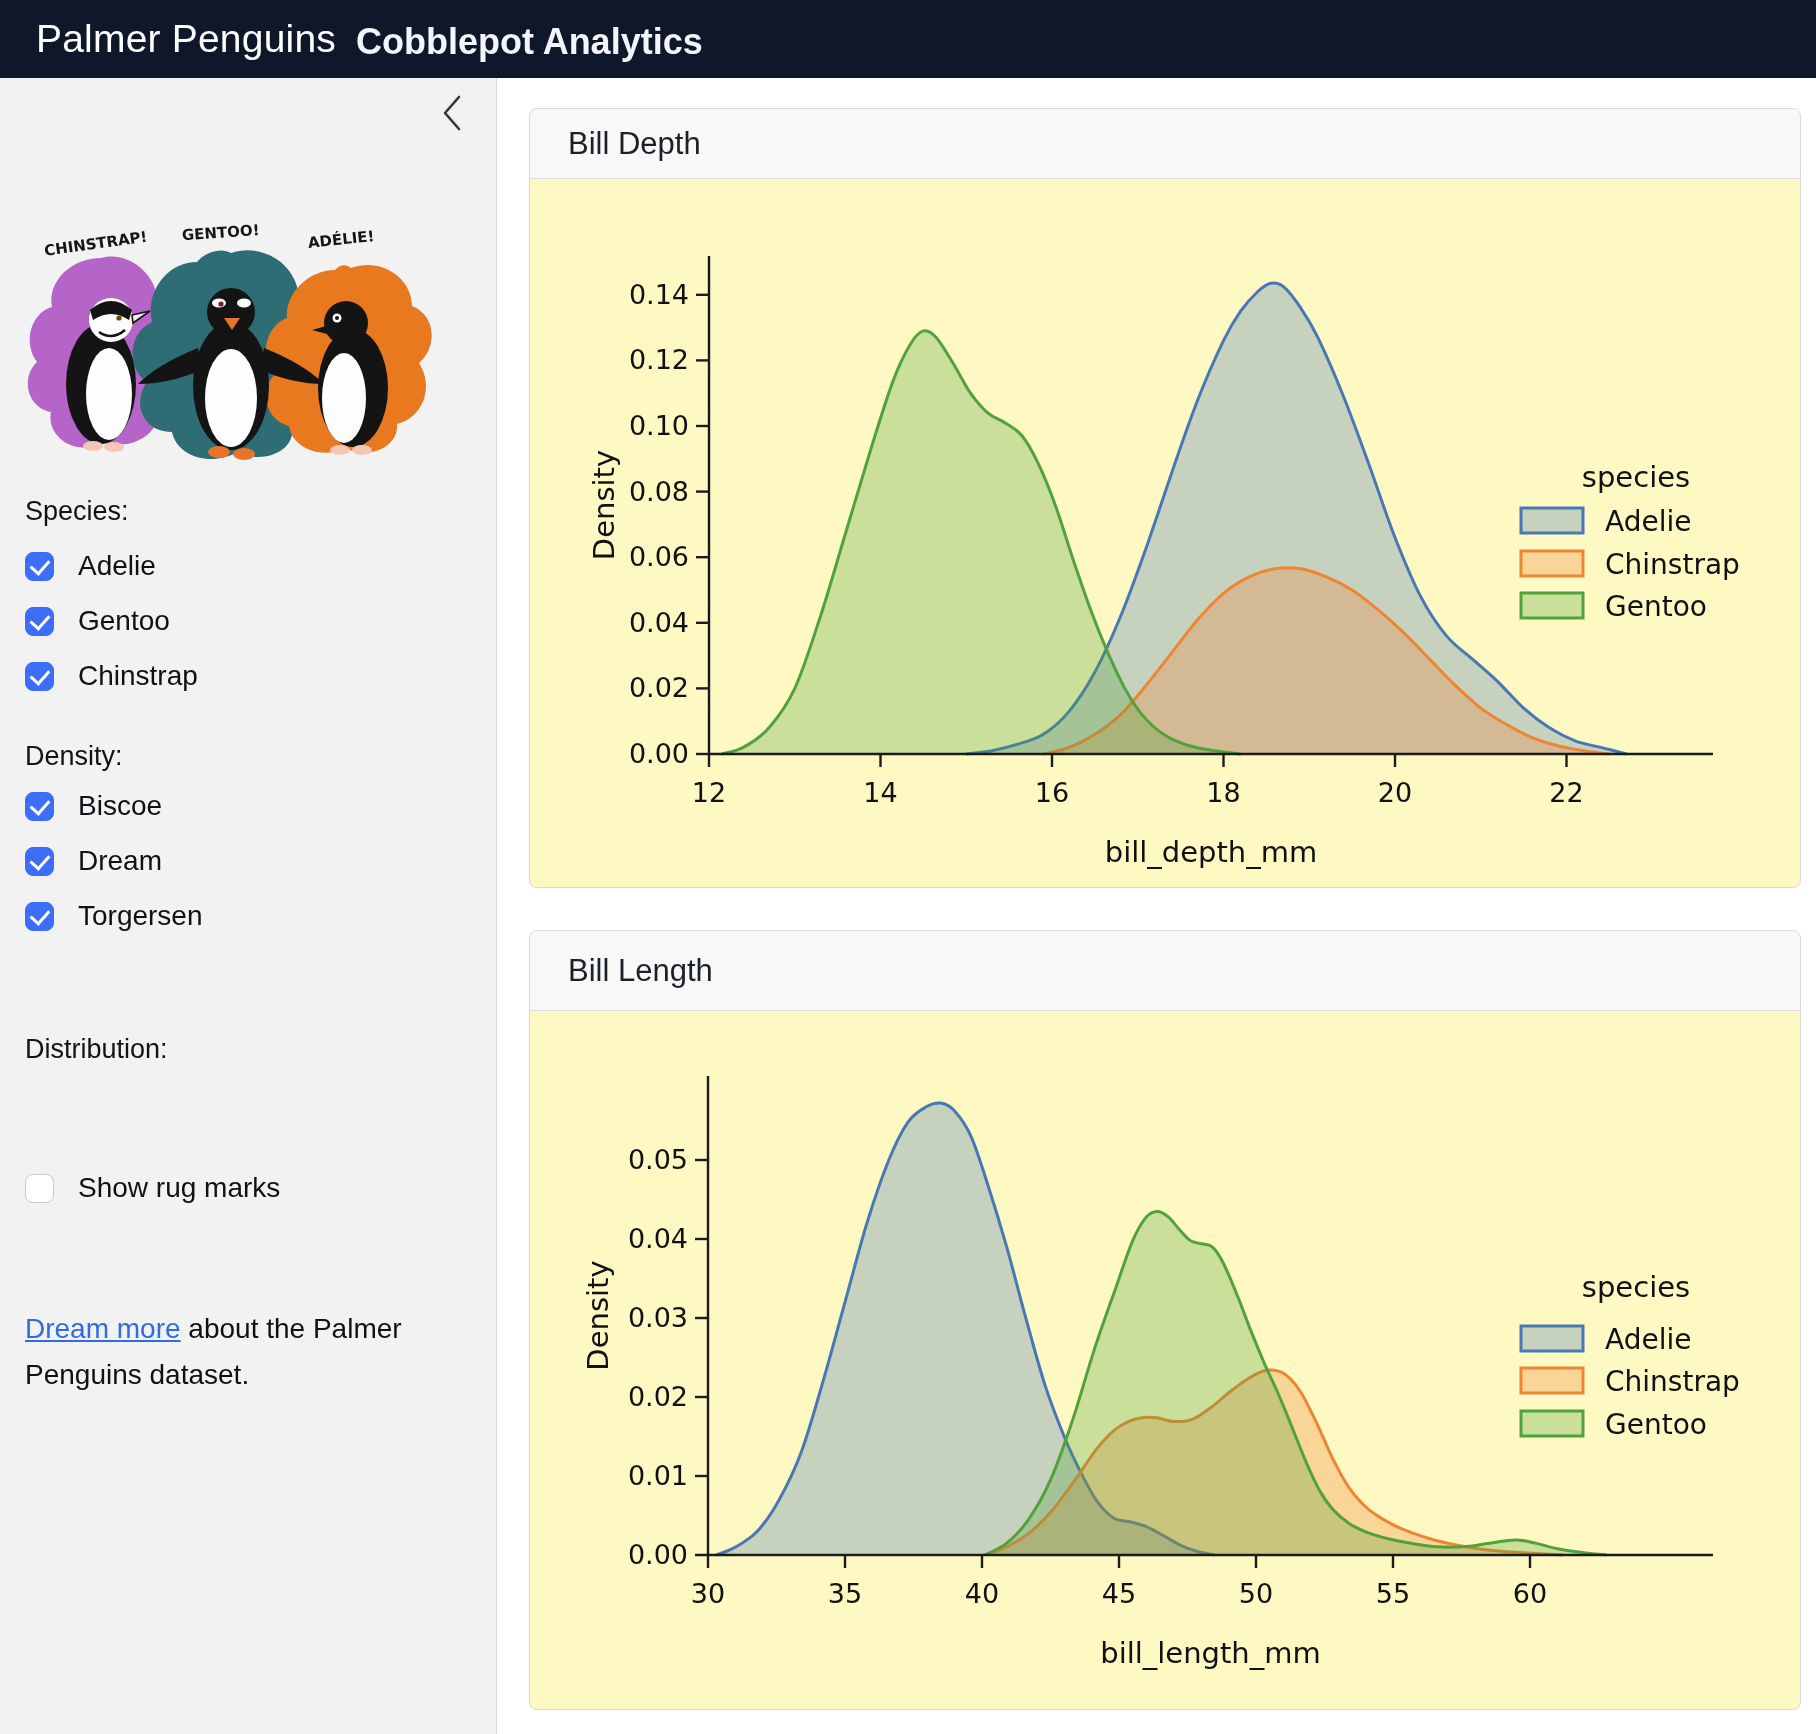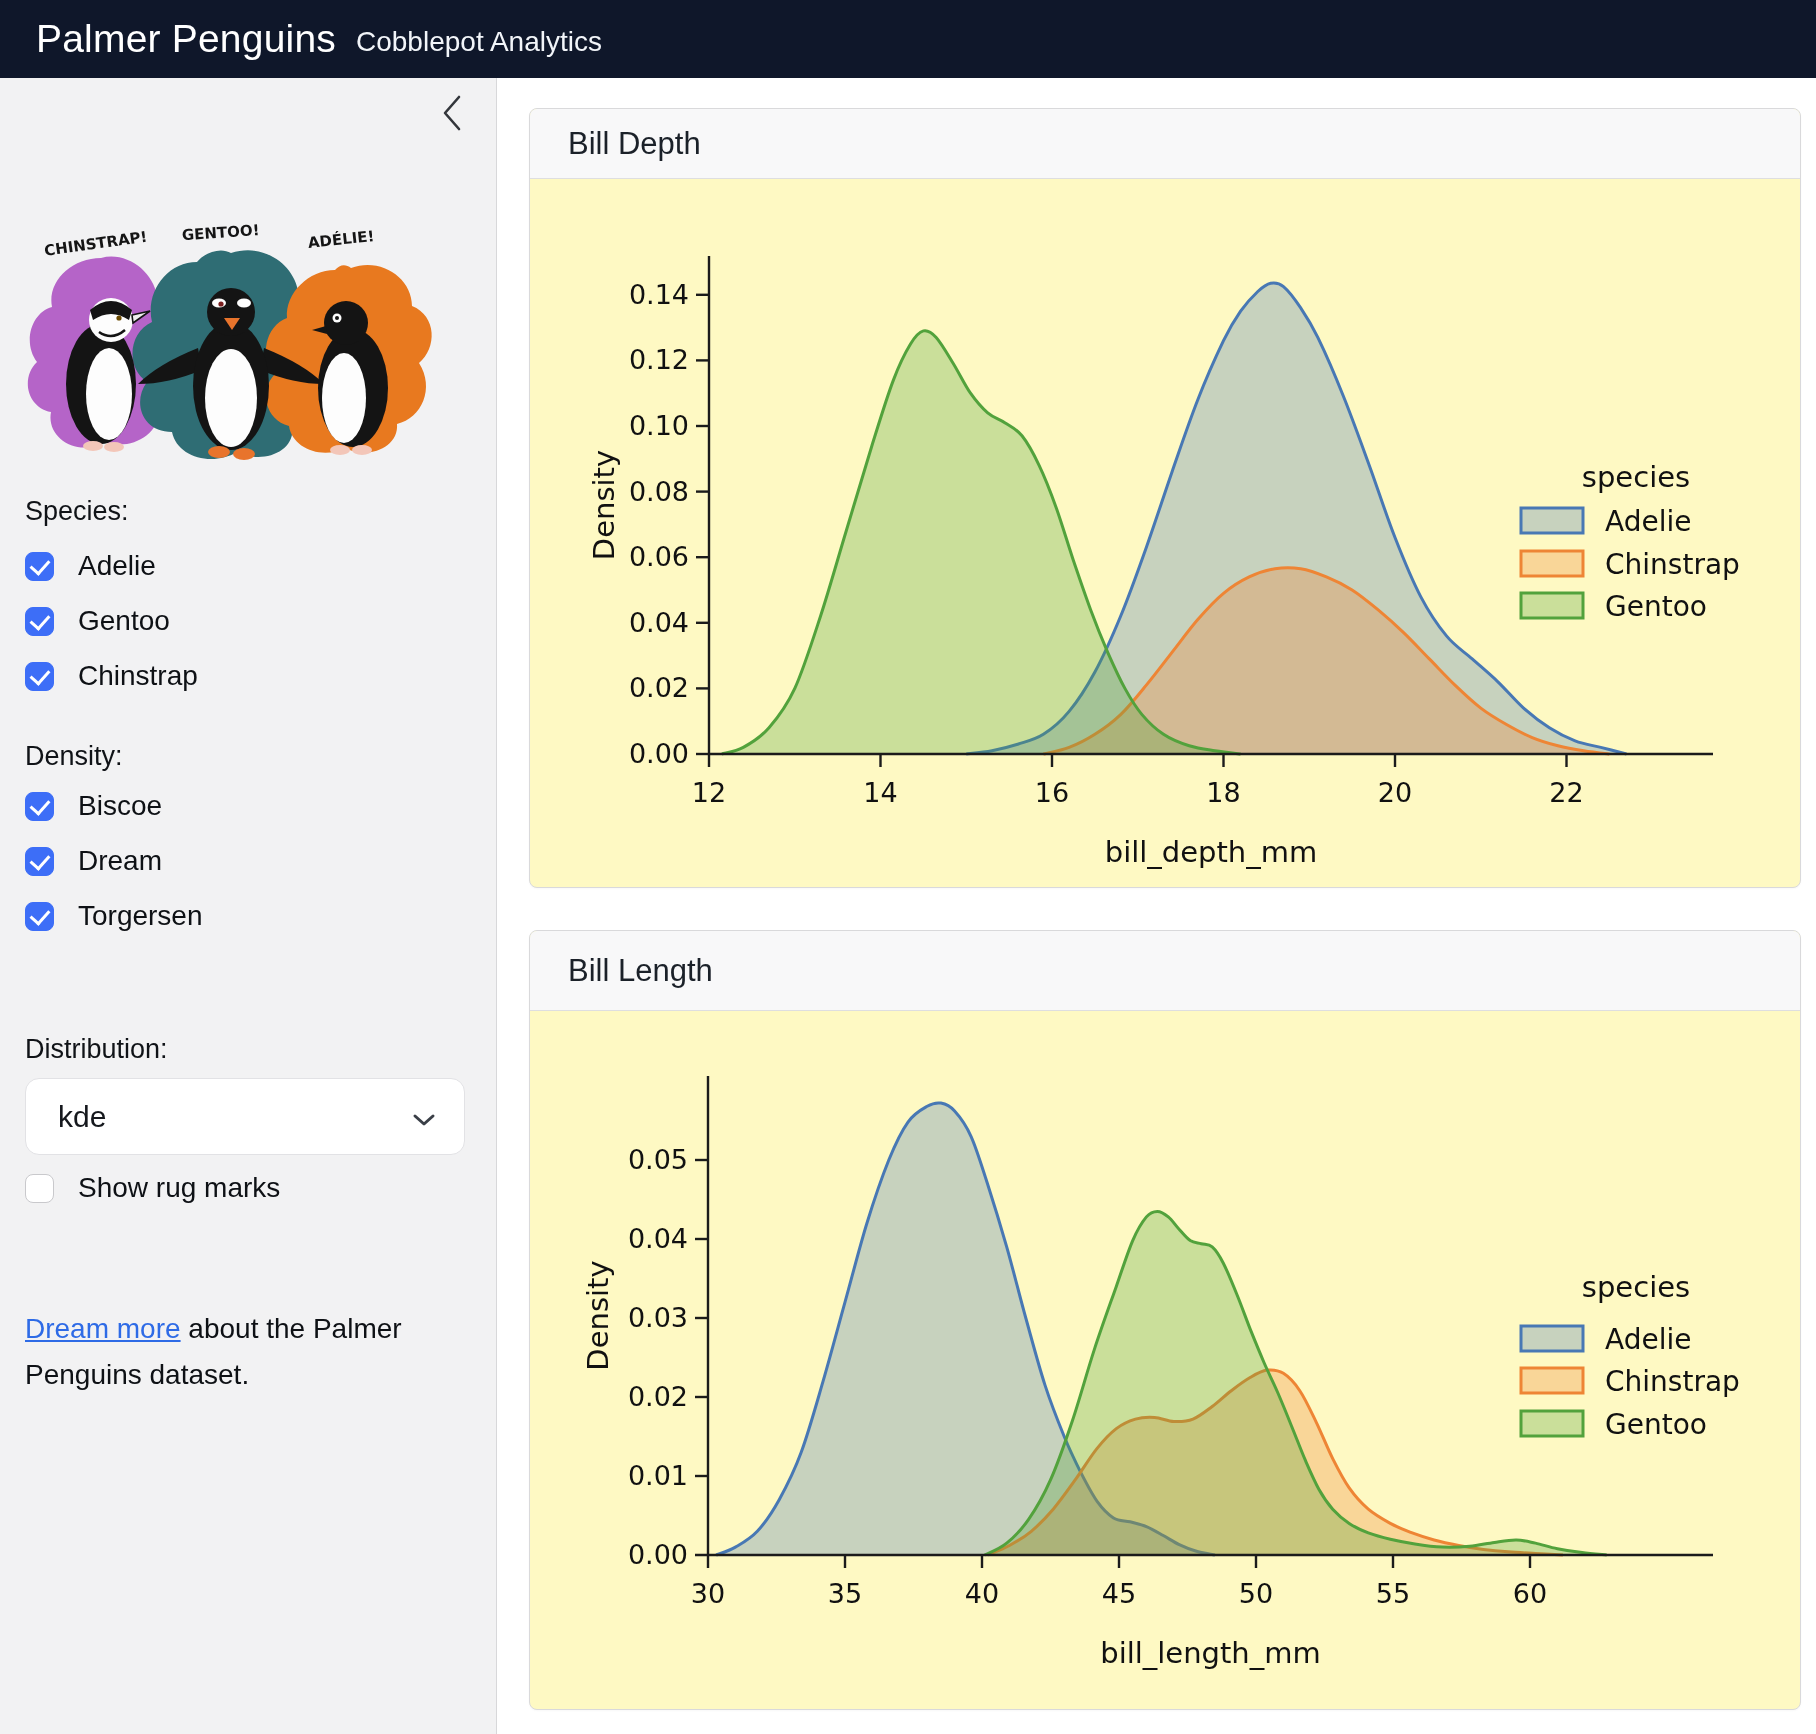--- a/index.html
+++ b/index.html
@@ -3,21 +3,21 @@
 <meta charset="utf-8">
 <style>
   * { margin:0; padding:0; box-sizing:border-box; }
   html,body { width:1816px; height:1734px; overflow:hidden; background:#fff;
     font-family:"Liberation Sans", sans-serif; }
 
   
   .app-header { position:absolute; left:0; top:0; width:1816px; height:78px;
     background:#0f172a; display:flex; align-items:center; padding-left:36px; gap:20px; }
   .app-title { color:#fff; font-size:39px; font-weight:500; letter-spacing:0.2px; }
-  .app-subtitle { color:#f2f5f9; font-size:28px; font-weight:400; position:relative; top:3px; }
+  .app-subtitle { color:#f2f5f9; font-size:36px; font-weight:700; position:relative; top:3px; }
 
   
   .sidebar { position:absolute; left:0; top:78px; width:497px; height:1656px;
     background:#f2f2f3; border-right:1px solid #d8d8da; }
   .collapse-btn { position:absolute; top:14px; right:22px; width:44px; height:44px;
     display:flex; align-items:center; justify-content:center; cursor:pointer; background:none; border:none; }
   .artwork { position:absolute; left:16px; top:118px; }
   .side-label { position:absolute; left:25px; font-size:27px; color:#101317; }
   .check-row { position:absolute; left:25px; display:flex; align-items:center; gap:24px; }
   .cbox { appearance:none; -webkit-appearance:none; width:29px; height:29px; border:1.5px solid #c9c9cc;
@@ -138,28 +138,20 @@
   <label class="check-row" style="top:767px">
     <input type="checkbox" class="cbox" checked="" style="">
     <span>Dream</span>
   </label>
   <label class="check-row" style="top:822px">
     <input type="checkbox" class="cbox" checked="" style="">
     <span>Torgersen</span>
   </label>
 
   <div class="side-label" style="top:956px">Distribution:</div>
-  <div class="select-box">
-    <span>kde</span>
-    <span>
-      <svg width="24" height="14" viewBox="0 0 24 14">
-          <polyline points="3,3 12,11 21,3" fill="none" stroke="#3a3f47" stroke-width="3" stroke-linecap="round" stroke-linejoin="round"></polyline>
-        </svg>
-    </span>
-  </div>
 
   <label class="check-row" style="top:1094px">
     <input type="checkbox" class="cbox" style="">
     <span>Show rug marks</span>
   </label>
 
   <div class="learn"><a>Dream more</a><span> about the Palmer Penguins dataset.</span></div>
 </div>
 
 <div class="main">

